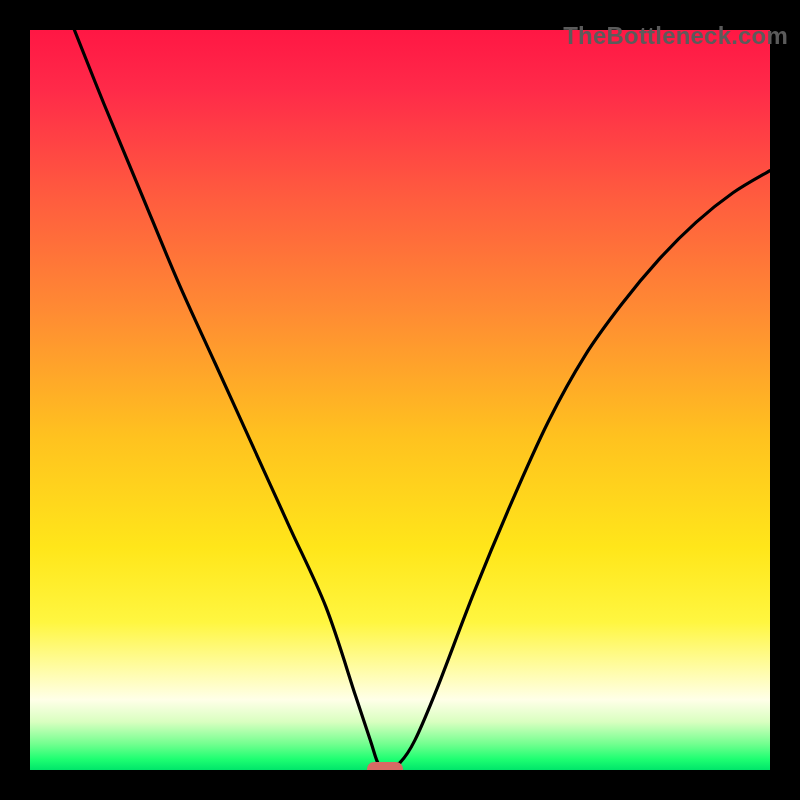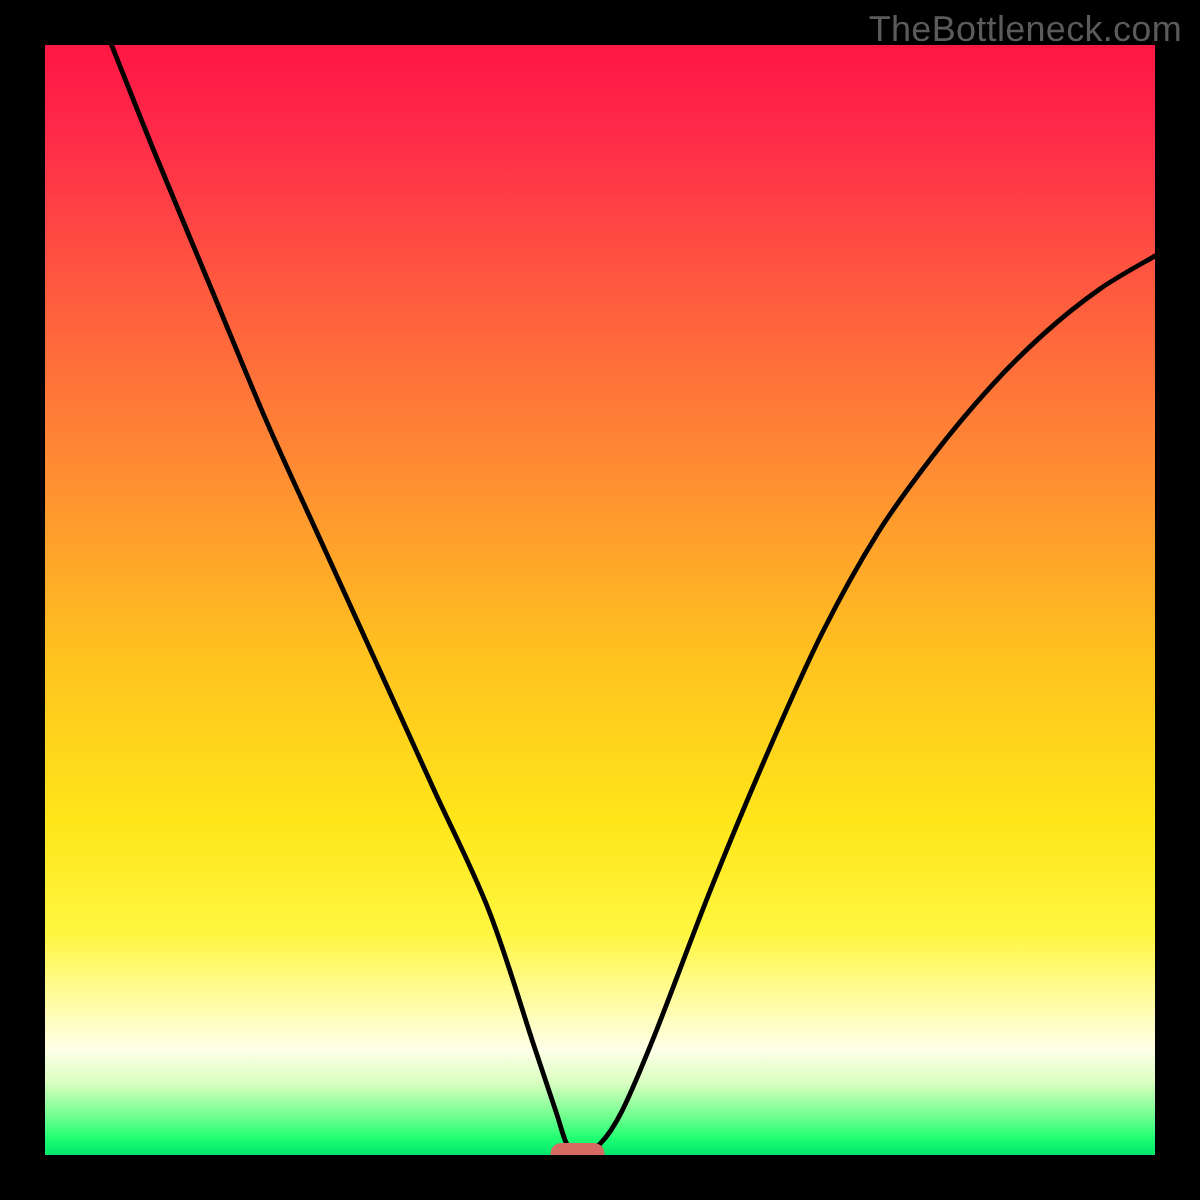--- a/index.html
+++ b/index.html
@@ -24,25 +24,25 @@
     width: 740px;
     height: 740px;
     overflow: hidden;
   }
   .gradient-bg {
     position: absolute;
     left: 0; top: 0; right: 0; bottom: 0;
   }
   .watermark {
     position: absolute;
-    top: 6px;
+    top: 22px;
     right: 12px;
     color: #5b5b5b;
     font-size: 24px;
-    font-weight: 400;
+    font-weight: 700;
     letter-spacing: 0.2px;
     user-select: none;
   }
   svg.curve {
     position: absolute;
     left: 0; top: 0;
     width: 740px;
     height: 740px;
   }
   .marker {

